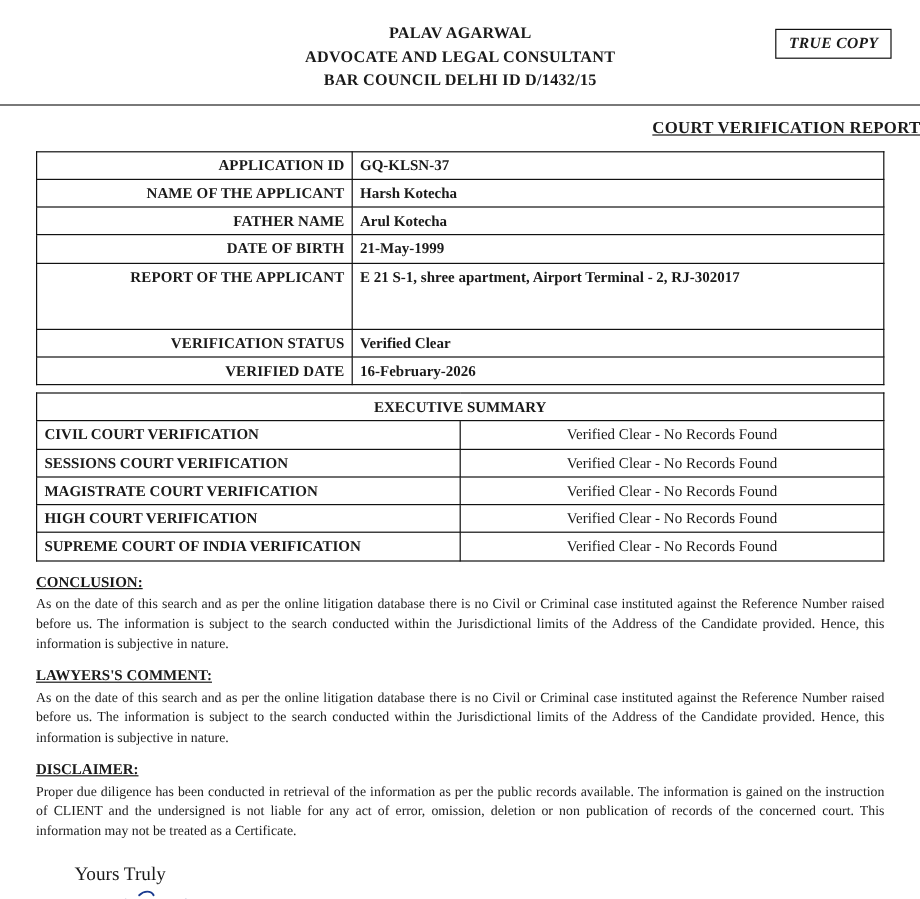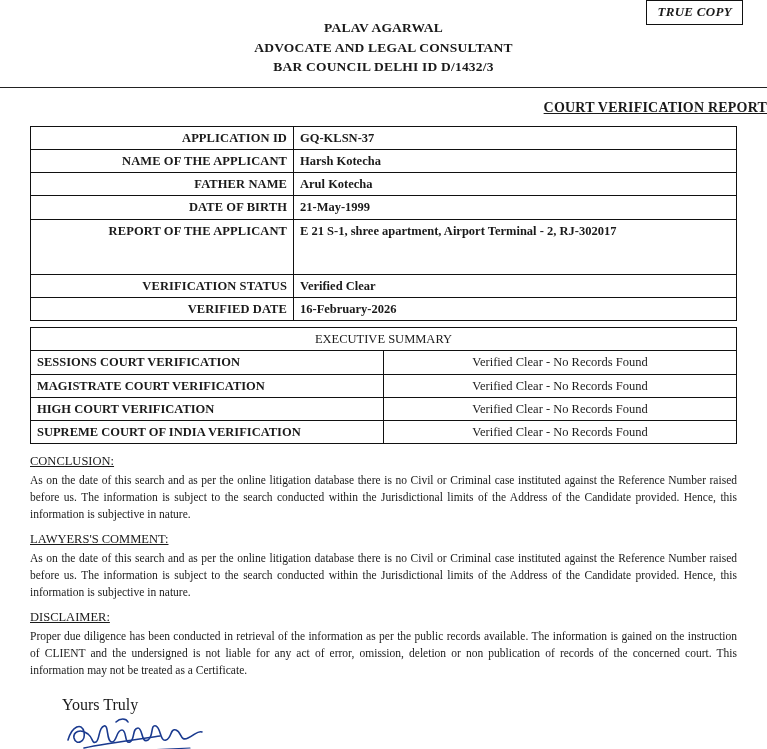--- a/index.html
+++ b/index.html
@@ -17,21 +17,21 @@
   }
   .page {
     position: relative;
     width: 767px;
     height: 749px;
     box-sizing: border-box;
     padding: 0;
   }
   .truecopy {
     position: absolute;
-    top: 0;
+    top: 24px;
     right: 24px;
     border: 1.5px solid #111;
     padding: 3px 10px 4px 10px;
     font-size: 13px;
     font-weight: bold;
     font-style: italic;
     font-family: "Liberation Serif", serif;
     letter-spacing: 0.3px;
   }
   .letterhead {
@@ -93,35 +93,35 @@
     margin-top: 6px;
   }
   table.summary td {
     border: 1.2px solid #111;
     padding: 3px 6px;
     font-size: 12.5px;
     line-height: 1.3;
   }
   td.sum-head {
     text-align: center;
-    font-weight: normal;
+    font-weight: bold;
     font-size: 13px;
   }
   td.sum-label {
     width: 270px;
     font-weight: bold;
   }
   td.sum-value {
     text-align: center;
   }
   .section {
     margin-top: 10px;
   }
   .section-title {
-    font-weight: normal;
+    font-weight: bold;
     font-size: 12.5px;
     text-decoration: underline;
     margin-bottom: 3px;
   }
   .section-body {
     font-size: 11.5px;
     line-height: 1.45;
     text-align: justify;
   }
   .yours {
@@ -143,21 +143,21 @@
 </head>
 <body>
 
 <div class="page">
 
   <div class="truecopy">TRUE COPY</div>
 
   <div class="letterhead">
     <div>PALAV AGARWAL</div>
     <div>ADVOCATE AND LEGAL CONSULTANT</div>
-    <div>BAR COUNCIL DELHI ID D/1432/3</div>
+    <div>BAR COUNCIL DELHI ID D/1432/15</div>
   </div>
 
   <hr class="hr-top">
 
   <div class="report-title">COURT VERIFICATION REPORT</div>
 
   <div class="wrap">
 
     <table class="main">
       <tbody>
@@ -189,20 +189,24 @@
           <td class="label">VERIFIED DATE</td>
           <td class="value">16-February-2026</td>
         </tr>
       </tbody>
     </table>
 
     <table class="summary">
       <tbody>
         <tr>
           <td class="sum-head" colspan="2">EXECUTIVE SUMMARY</td>
+        </tr>
+        <tr>
+          <td class="sum-label">CIVIL COURT VERIFICATION</td>
+          <td class="sum-value">Verified Clear - No Records Found</td>
         </tr>
         <tr>
           <td class="sum-label">SESSIONS COURT VERIFICATION</td>
           <td class="sum-value">Verified Clear - No Records Found</td>
         </tr>
         <tr>
           <td class="sum-label">MAGISTRATE COURT VERIFICATION</td>
           <td class="sum-value">Verified Clear - No Records Found</td>
         </tr>
         <tr>

